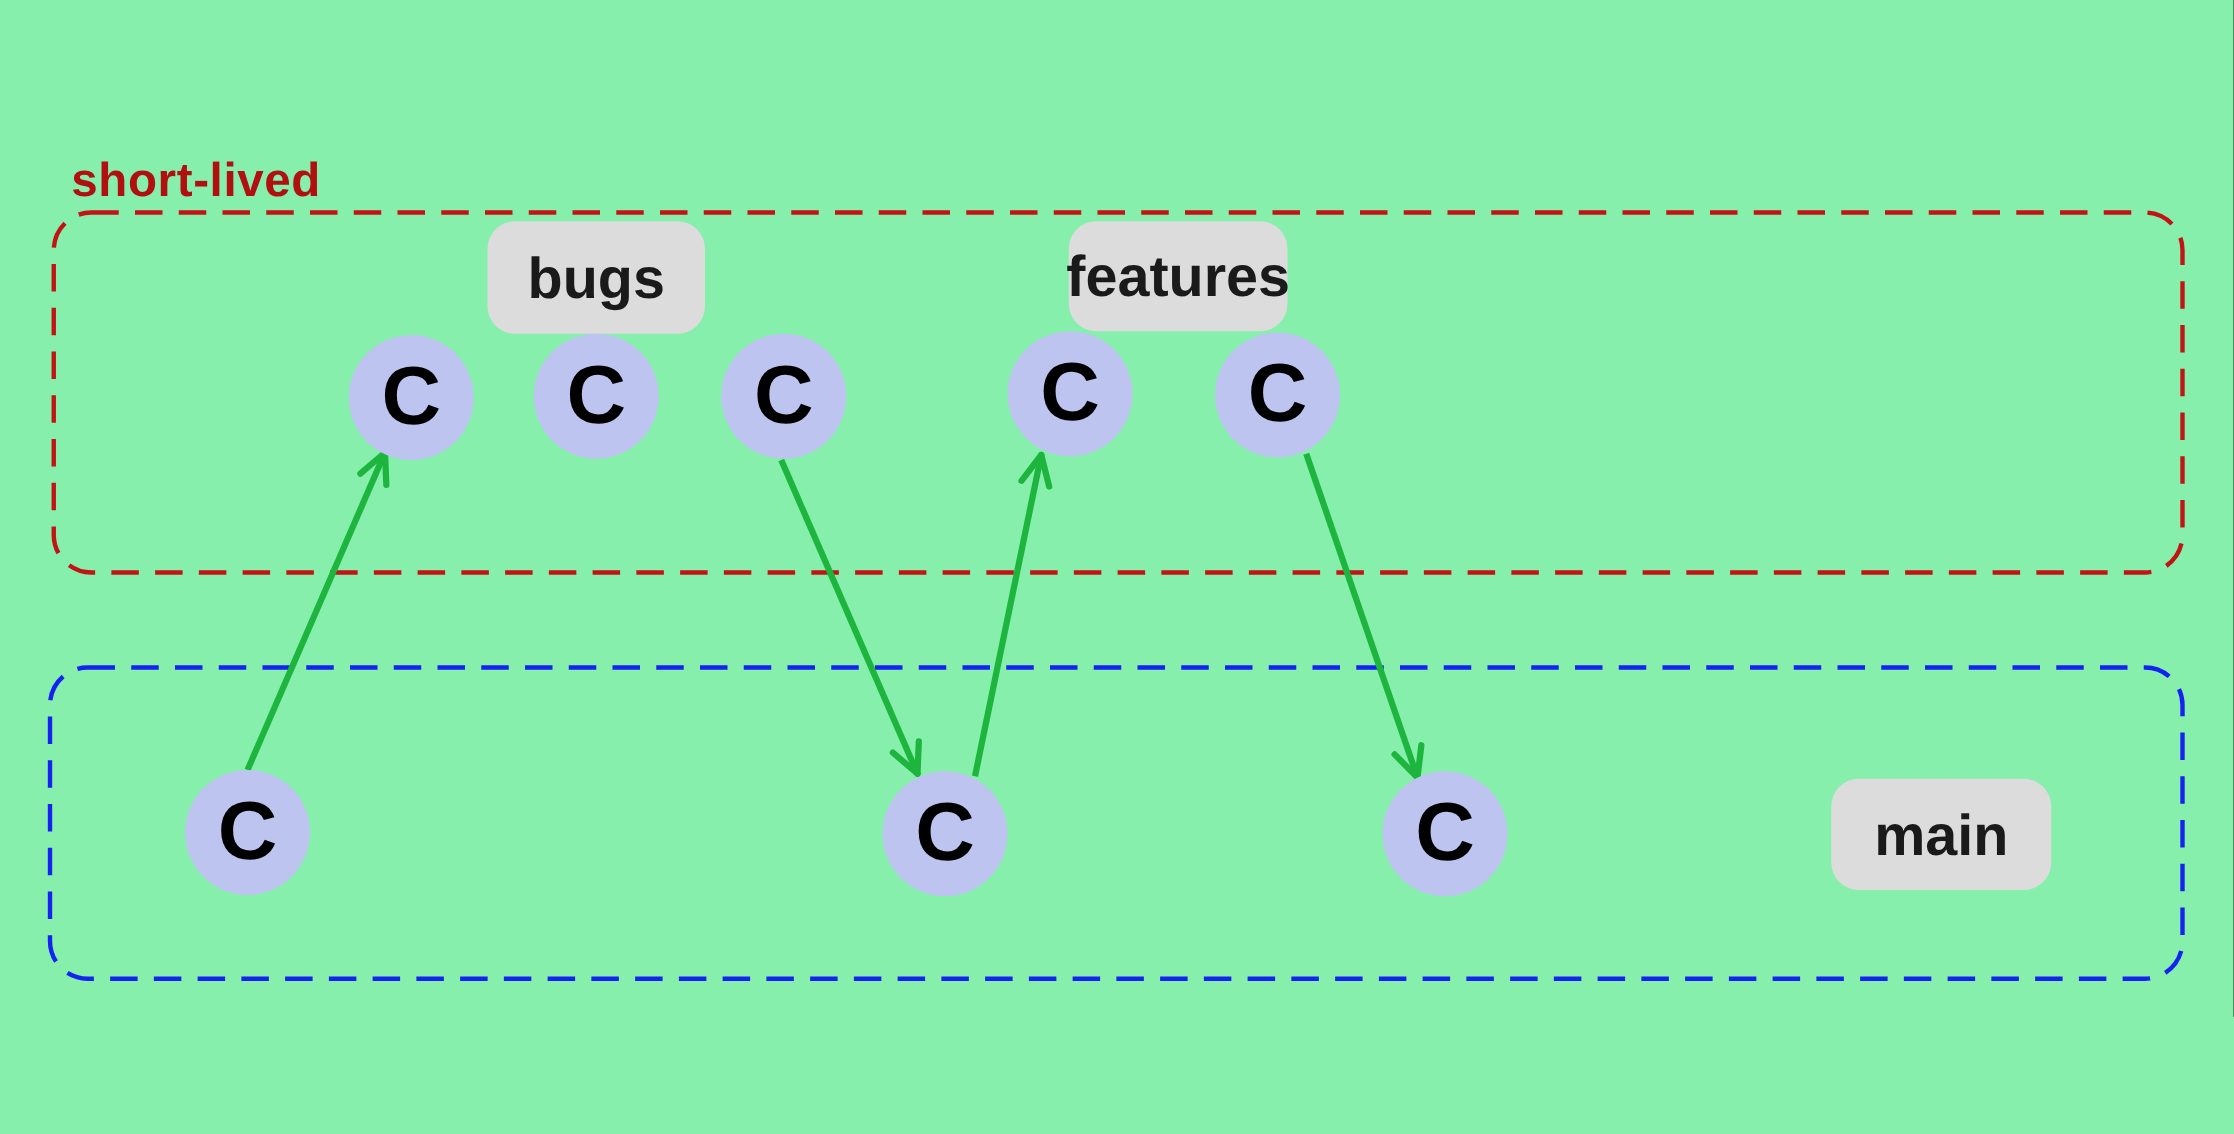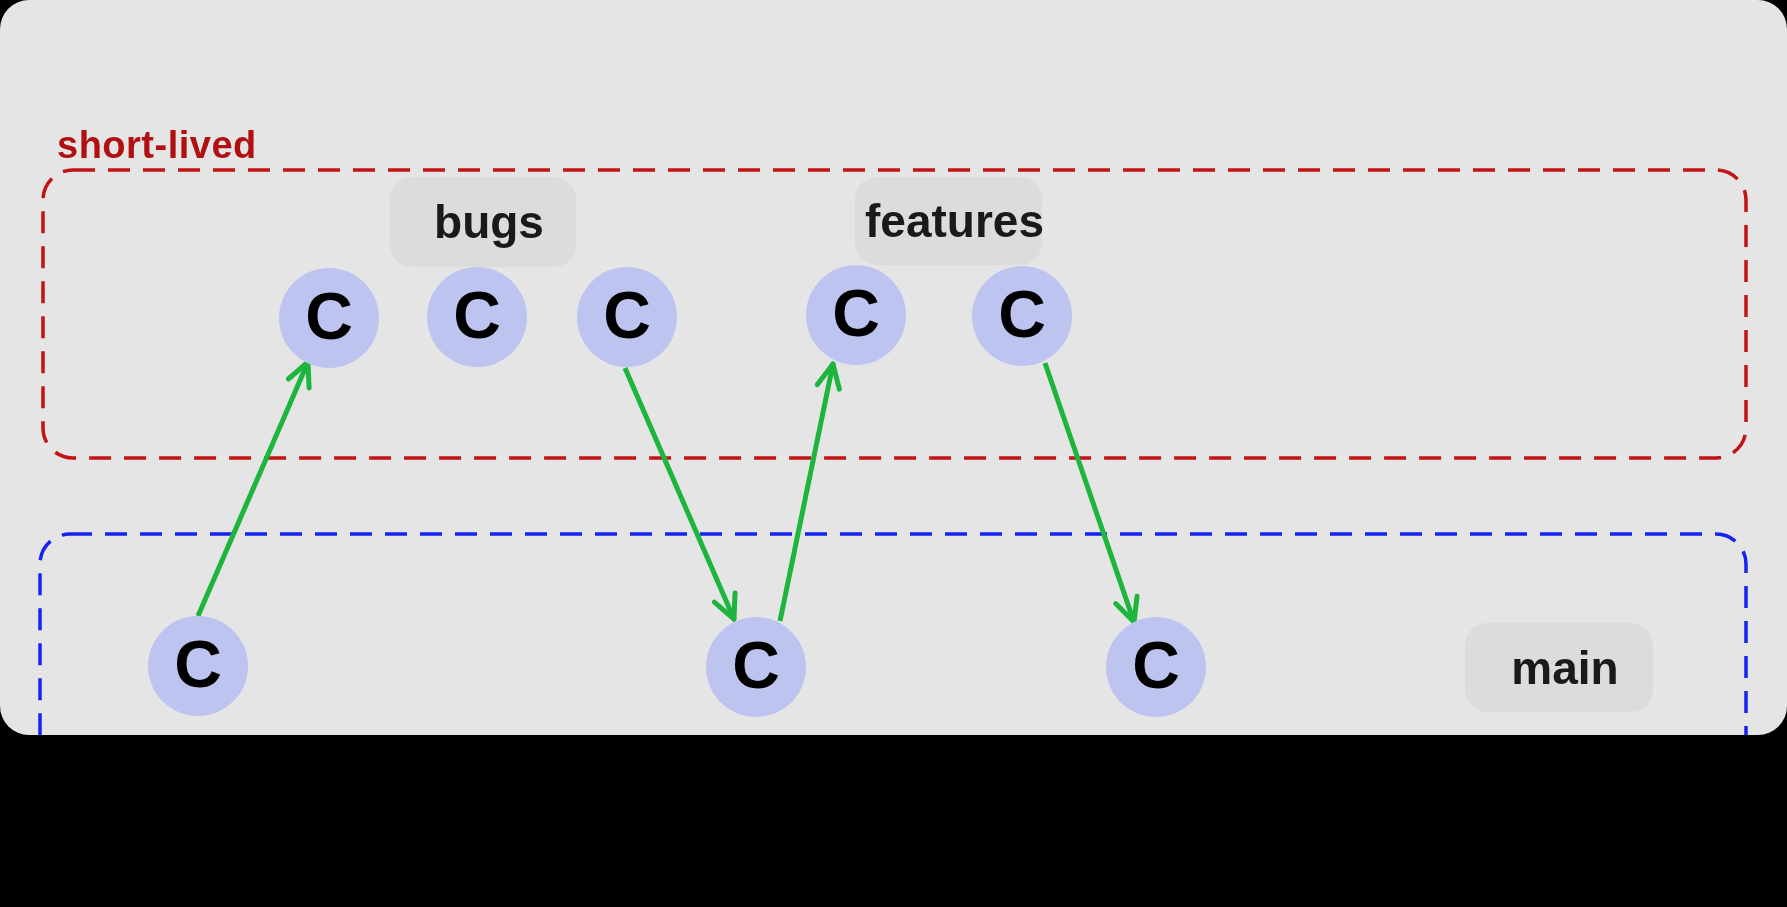--- a/index.html
+++ b/index.html
@@ -3,25 +3,24 @@
 <meta charset="utf-8">
 <style>
   html, body {
     margin: 0;
     padding: 0;
     background: #000000;
   }
   .canvas {
     position: relative;
     width: 1787px;
-    height: 735px;
-    background: #e5e5e5;
+    height: 907px;
+    background: #86efac;
     overflow: hidden;
     font-family: "Liberation Sans", sans-serif;
-    border-radius: 29px;
   }
   svg.layer {
     position: absolute;
     left: 0;
     top: 0;
     width: 1787px;
     height: 907px;
   }
   .region-box-red {
     fill: none;
@@ -56,21 +55,20 @@
     position: absolute;
     background: #dcdcdc;
     color: #1a1a1a;
     border-radius: 22px;
     display: flex;
     align-items: center;
     justify-content: center;
     font-size: 46px;
     font-weight: 600;
     white-space: nowrap;
-    padding-left: 12px;
   }
   .chip-bugs     { left: 390px;  top: 177px; width: 174px; height: 90px; }
   .chip-features { left: 855px;  top: 177px; width: 175px; height: 88px; }
   .chip-main     { left: 1465px; top: 623px; width: 176px; height: 89px; }
   .nodes-layer {
     position: absolute;
     left: 0;
     top: 0;
     width: 100%;
     height: 100%;

